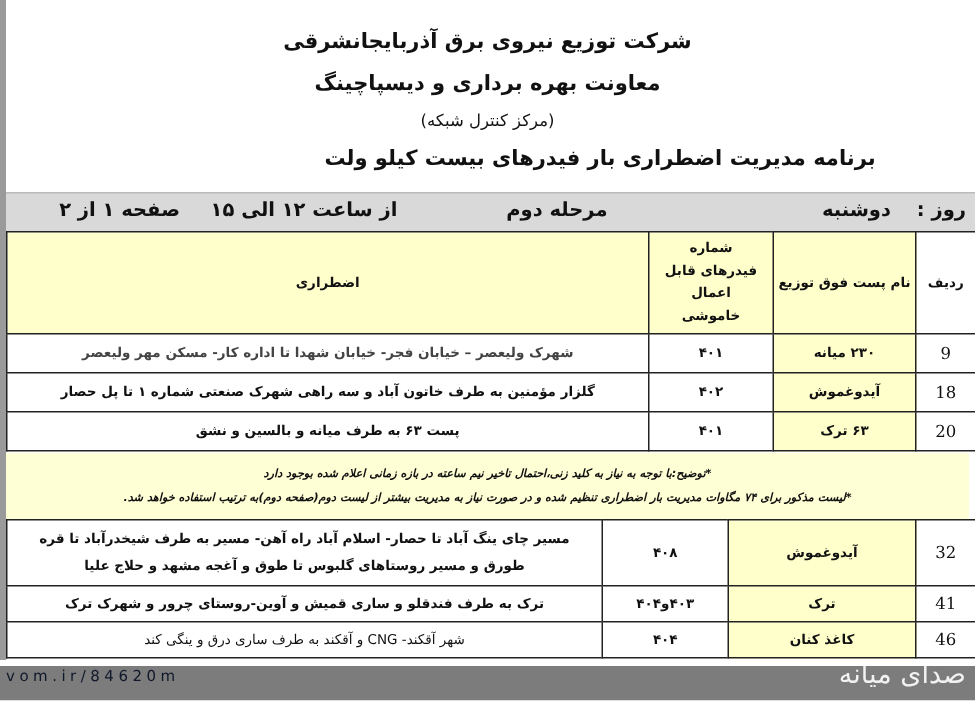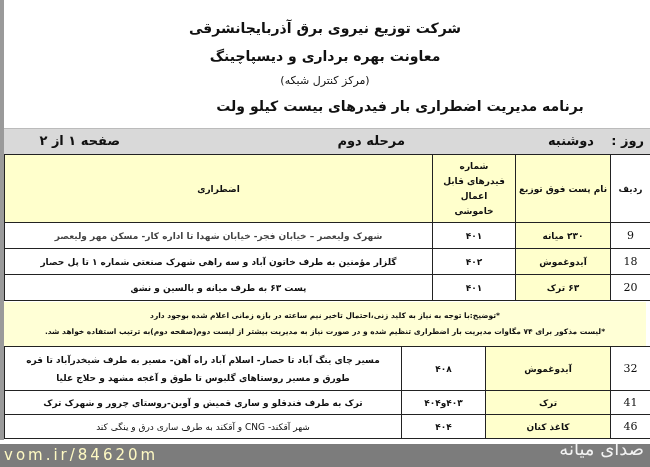--- a/index.html
+++ b/index.html
@@ -13,43 +13,44 @@
     .h4 { position: absolute; left: 100px; width: 600px; top: 98px; font-size: 14px; font-weight: bold; }
 
     .infobar { position: absolute; left: 4px; top: 128px; width: 646px; height: 26px; background: #d9d9d9; border-top: 1px solid #bbb; direction: rtl; font-size: 13px; font-weight: bold; }
     .infobar span { position: absolute; top: 4px; white-space: nowrap; }
 
     table.grid { position: absolute; left: 4px; width: 646px; border-collapse: collapse; direction: rtl; table-layout: fixed; }
     table.grid td { border: 1.5px solid #222; text-align: center; vertical-align: middle; font-size: 9px; font-weight: bold; }
     .yellow { background: #ffffcc; }
     .white { background: #ffffff; }
     .num { font-family: "DejaVu Serif", serif; font-weight: normal !important; font-size: 11px !important; }
-    .note { position: absolute; left: 4px; top: 302px; width: 642px; height: 44px; background: #ffffd6; direction: rtl; font-size: 7.5px; font-weight: bold; padding: 6px 14px; line-height: 16px; }
+    .note { position: absolute; left: 4px; top: 302px; width: 642px; height: 44px; background: #ffffd6; direction: rtl; font-size: 7.5px; font-weight: bold; padding: 6px 14px; line-height: 16px; font-style: italic; }
     .note .l1 { text-align: center; }
     .note .l2 { text-align: center; }
     .footer { position: absolute; left: 0; top: 444px; width: 650px; height: 23px; background: #7c7c7c; }
-    .footer .url { position: absolute; left: 4px; top: 2px; color: #fef9c3; font-size: 15px; letter-spacing: 3px; font-family: "DejaVu Sans", sans-serif; }
+    .footer .url { position: absolute; left: 4px; top: 2px; color: #0f172a; font-size: 10px; letter-spacing: 3px; font-family: "DejaVu Sans", sans-serif; }
     .footer .logo { position: absolute; right: 6px; top: -6px; color: #fff; font-size: 18px; font-family: "DejaVu Serif", serif; direction: rtl; opacity: 0.9; }
   </style>
 </head>
 <body>
 
 <div class="leftbar"></div>
 
 <div class="header">
   <div class="h1">شرکت توزیع نیروی برق آذربایجانشرقی</div>
   <div class="h2">معاونت بهره برداری و دیسپاچینگ</div>
   <div class="h3">(مرکز کنترل شبکه)</div>
   <div class="h4">برنامه مدیریت اضطراری بار فیدرهای بیست کیلو ولت</div>
 </div>
 
 <div class="infobar">
   <span style="right:6px;">روز :</span>
   <span style="right:56px;">دوشنبه</span>
   <span style="right:245px;">مرحله دوم</span>
+  <span style="right:385px;">از ساعت ۱۲ الی ۱۵</span>
   <span style="right:530px;">صفحه ۱ از ۲</span>
 </div>
 
 <table class="grid" style="top:154px;">
   <colgroup>
     <col style="width:40px">
       <col style="width:95px">
       <col style="width:83px">
       <col style="width:428px">
   </colgroup>

